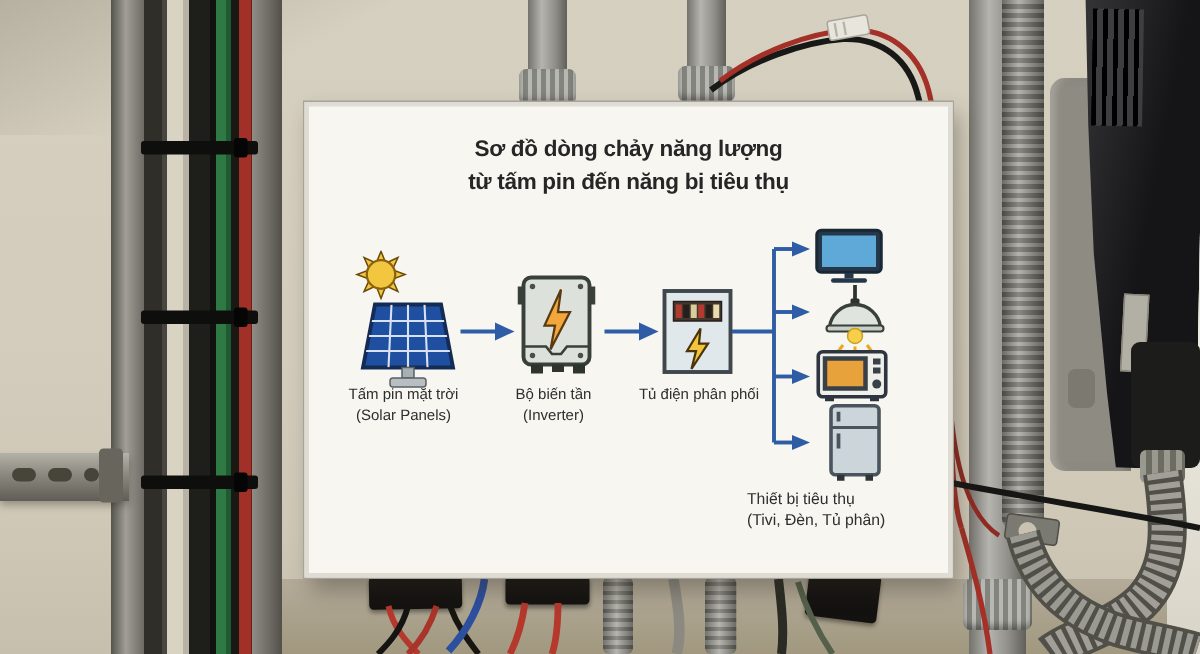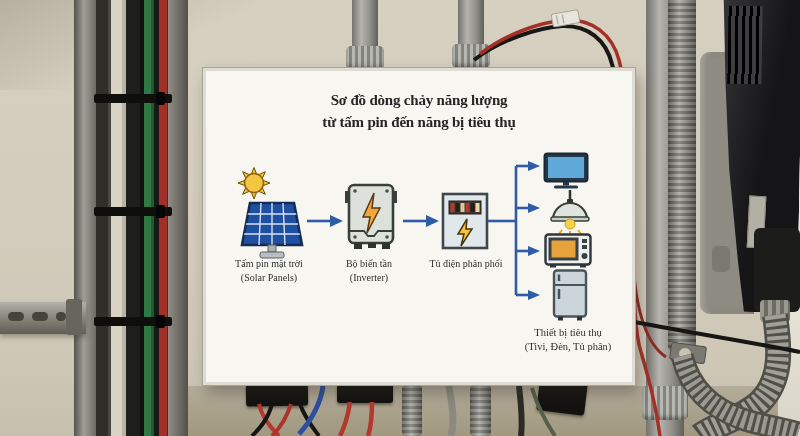--- a/index.html
+++ b/index.html
@@ -1,18 +1,18 @@
 <!DOCTYPE html>
 <html><head>
 <meta charset="utf-8">
 <style>
   html,body{margin:0;padding:0;background:#888;}
   #canvas{
     position:relative;width:800px;height:436px;overflow:hidden;
-    font-family:Liberation Serif, serif;
+    font-family:Liberation Sans, sans-serif;
     background:linear-gradient(180deg,#d6d0c0 0%,#d3ccbc 55%,#cfc8b7 80%,#c6bfae 100%);
   }
   .abs{position:absolute;}
   
   .wall-shade-tl{left:0;top:0;width:260px;height:90px;
     background:linear-gradient(155deg,rgba(110,104,90,.30),rgba(110,104,90,0) 60%);}
   .wall-dark-bottom{left:180px;top:386px;width:620px;height:50px;
     background:linear-gradient(180deg,#b4ab9a,#a1987f);}
   
   .tray-inner{left:94px;top:0;width:78px;height:436px;background:#1b1b17;}
@@ -70,21 +70,21 @@
   .anchor-nub{left:679px;top:348px;width:12px;height:12px;background:#c9c2b0;border-radius:50%;}
   
   .wires-svg{left:0;top:0;width:800px;height:436px;pointer-events:none;}
   
   .board{left:203px;top:68px;width:432px;height:317px;background:#f7f6f1;
     border:3px solid #dedcd3;box-sizing:border-box;
     box-shadow:0 0 0 1px #a5a39a,4px 8px 14px rgba(50,45,35,.38);}
   .board .title{left:0;top:18px;width:100%;text-align:center;
     font-size:15px;font-weight:bold;color:#262626;line-height:22px;letter-spacing:-.2px;}
   .nlabel{top:186px;text-align:center;font-size:10px;line-height:14px;color:#2e2e2e;}
-  .nlabel-consumers{left:292px;top:255px;width:140px;text-align:center;
+  .nlabel-consumers{left:292px;top:255px;width:140px;text-align:left;
     font-size:10.5px;line-height:14px;color:#2e2e2e;}
   svg{display:block;}
 </style>
 </head>
 <body>
 
 <div id="canvas">
 
   <div class="abs wall-shade-tl"></div>
   <div class="abs wall-dark-bottom"></div>

